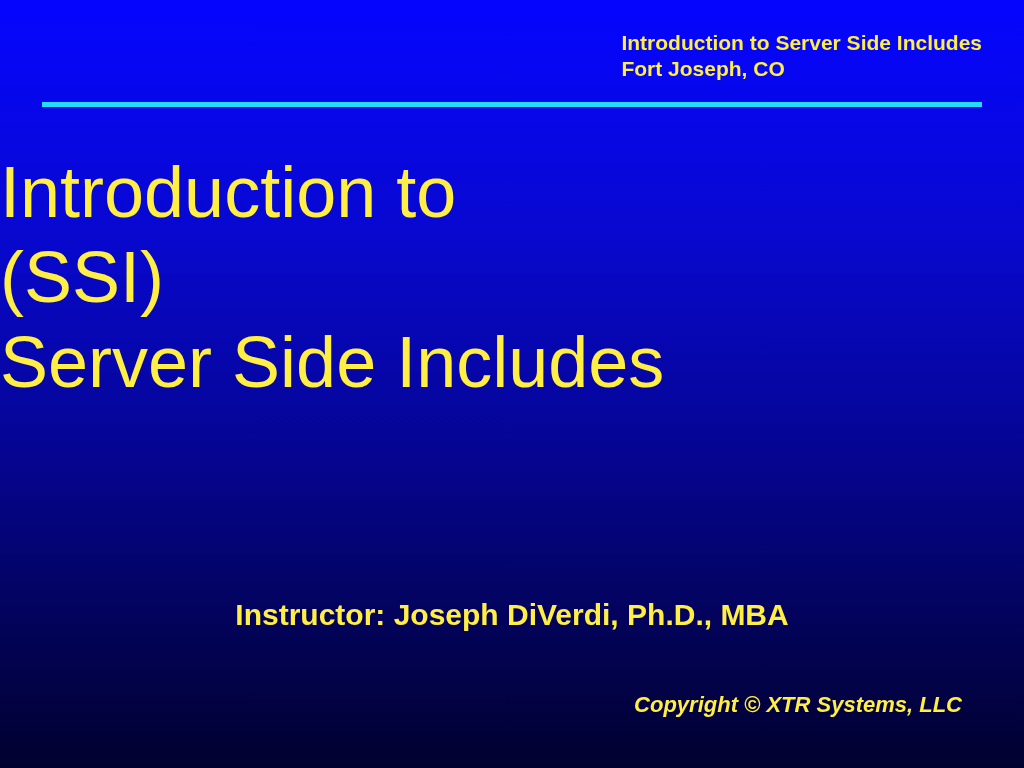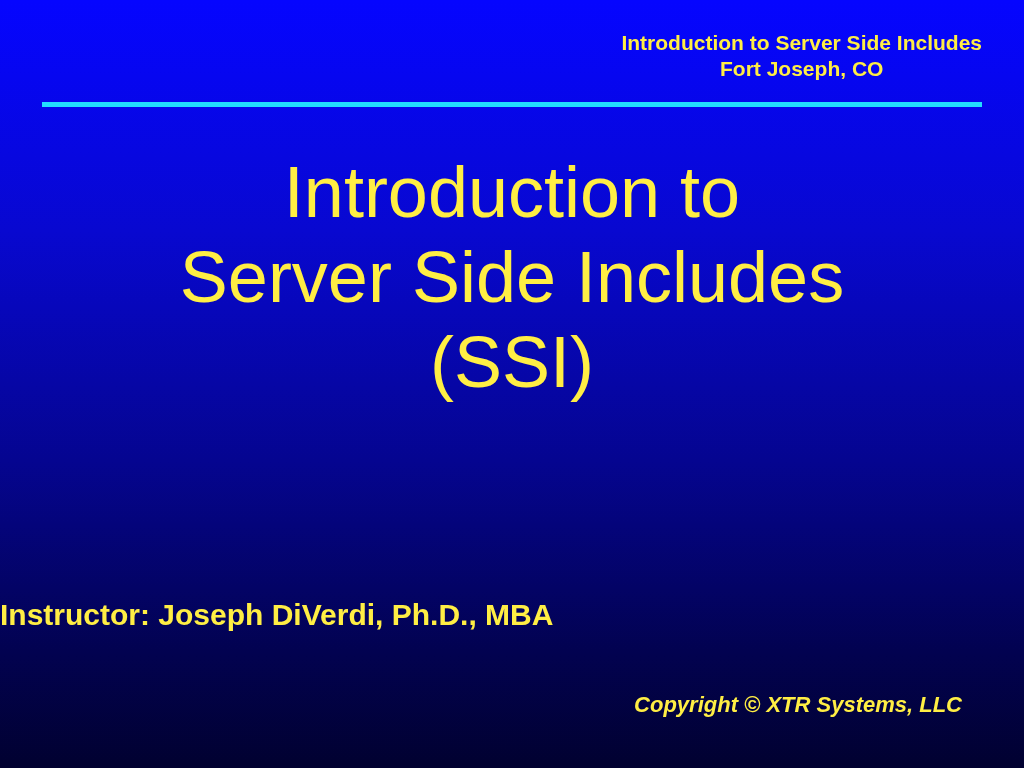--- a/index.html
+++ b/index.html
@@ -12,52 +12,52 @@
       height: 768px;
       background: linear-gradient(to bottom, #0505ff 0%, #0606f0 10%, #0808d0 30%, #050590 60%, #020250 85%, #010130 100%);
       font-family: Arial, Helvetica, sans-serif;
       overflow: hidden;
       position: relative;
     }
     .header {
       position: absolute;
       top: 30px;
       right: 42px;
-      text-align: center;
+      text-align: left;
       color: #ffee44;
       font-weight: bold;
       font-size: 21px;
       line-height: 1.25;
     }
     .divider {
       position: absolute;
       top: 102px;
       left: 42px;
       right: 42px;
       height: 5px;
       background: #22ddff;
     }
     .title-block {
       position: absolute;
       top: 150px;
       left: 0;
       right: 0;
-      text-align: center;
+      text-align: left;
       color: #ffee44;
       font-size: 72px;
       font-weight: normal;
       line-height: 1.18;
       font-family: Arial, Helvetica, sans-serif;
     }
     .instructor {
       position: absolute;
       top: 598px;
       left: 0;
       right: 0;
-      text-align: left;
+      text-align: center;
       color: #ffee44;
       font-size: 30px;
       font-weight: bold;
     }
     .copyright {
       position: absolute;
       bottom: 50px;
       right: 62px;
       color: #ffee44;
       font-size: 22px;
@@ -71,19 +71,19 @@
 
 <div class="header">
   <div>Introduction to Server Side Includes</div>
   <div>Fort Joseph, CO</div>
 </div>
 
 <div class="divider"></div>
 
 <div class="title-block">
   <div>Introduction to</div>
+  <div>(SSI)</div>
   <div>Server Side Includes</div>
-  <div>(SSI)</div>
 </div>
 
 <div class="instructor">Instructor: Joseph DiVerdi, Ph.D., MBA</div>
 
 <div class="copyright">Copyright © XTR Systems, LLC</div>
 
 </body></html>

